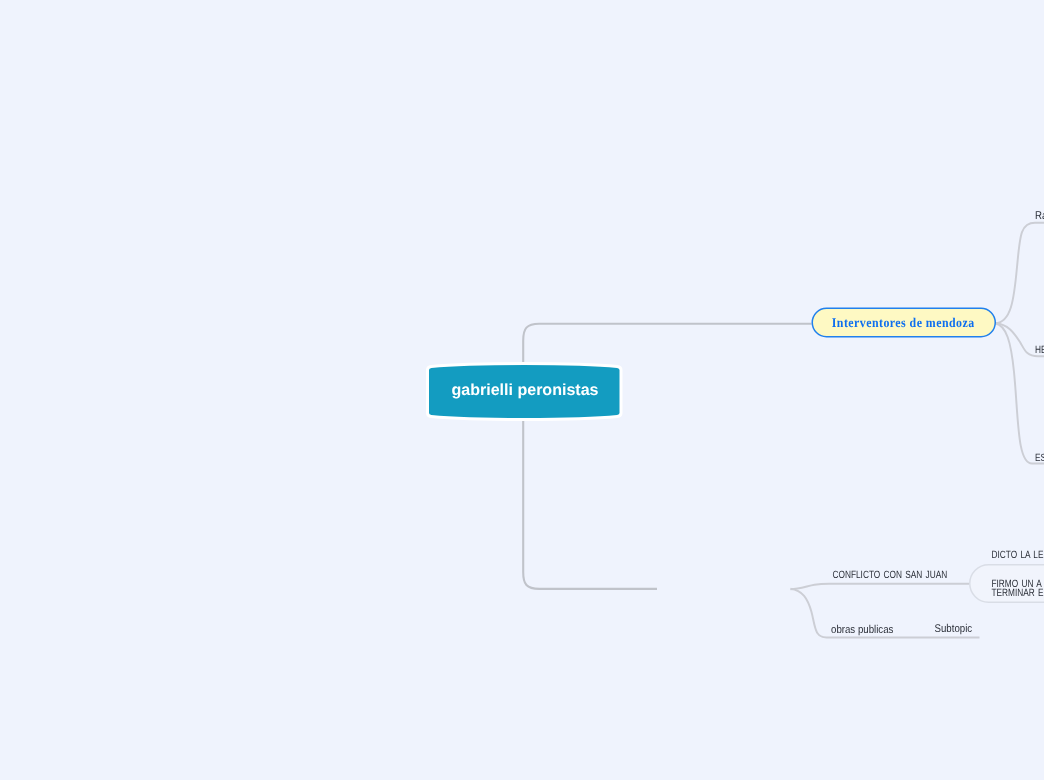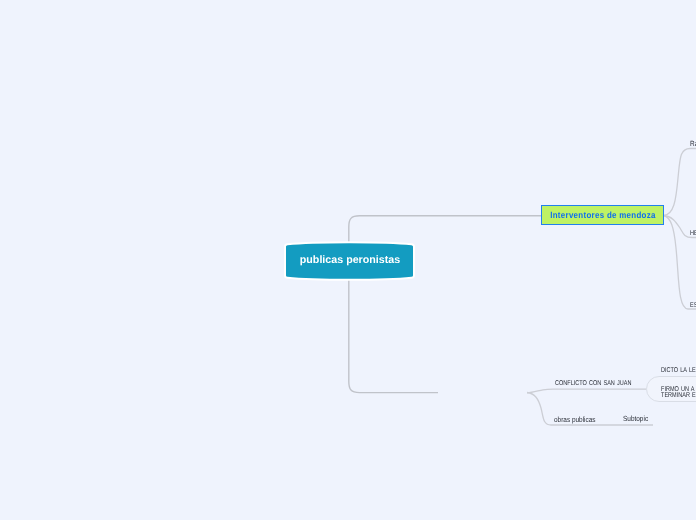--- a/index.html
+++ b/index.html
@@ -7,23 +7,23 @@
   body{width:696px;height:520px;overflow:hidden;background:#eff3fd;
        -webkit-font-smoothing:antialiased;text-rendering:geometricPrecision;
        font-family:"Liberation Sans",sans-serif;}
   #canvas{position:relative;width:696px;height:520px;will-change:transform;}
   svg.links{position:absolute;left:0;top:0;width:696px;height:520px;overflow:visible;}
   .node{position:absolute;box-sizing:border-box;white-space:nowrap;}
   .root-node{color:#fff;
     font-weight:bold;font-size:10.7px;display:flex;align-items:center;justify-content:center;}
   .root-node .rs{position:absolute;left:0;top:0;width:100%;height:100%;}
   .root-node .rt{position:relative;z-index:2;}
-  .main-node{background:#bef264;border:1.9px solid #2180ed;border-radius:0;
+  .main-node{background:#fef9c3;border:1.9px solid #2180ed;border-radius:10px;
     color:#0d6eef;font-weight:bold;font-size:9px;letter-spacing:0.35px;
-    display:flex;align-items:center;justify-content:center;padding-top:0px;}
+    display:flex;align-items:center;justify-content:center;padding-top:0px;font-family:Liberation Serif, serif;}
   .main-node span{transform:scaleX(0.88);transform-origin:50% 50%;display:inline-block;}
   .label{color:#2b2f38;font-size:7.5px;line-height:8px;
     -webkit-font-smoothing:antialiased;
     transform:scaleX(0.86);transform-origin:0 50%;}
   .label.up{font-size:7px;word-spacing:0.8px;transform:scaleX(0.79);transform-origin:0 50%;}
   .box-node{background:#f1f4fc;border:1px solid #d9dde6;border-radius:13px;color:#2b2f38;font-size:7px;}
   .box-node .bl{position:absolute;left:14px;word-spacing:0.8px;transform:scaleX(0.79);transform-origin:0 50%;
     line-height:8px;white-space:nowrap;}
 </style>
 </head>
@@ -43,21 +43,21 @@
       <path d="M527 392.5 C535 393.5 538.5 399 541 408 C543.5 417.5 543 425 551 425 L653 425"></path>
     </g>
   </svg>
   <div class="node root-node" style="left:280px;top:235px;width:140px;height:50px;">
     <svg class="rs" viewBox="0 0 140 48">
       <path d="M5 10.6 C5 9.1 5.8 8.5 7.5 8.3 C34 5.6 105 5.6 131.5 8.3
                C133.2 8.5 134 9.1 134 10.6
                L134 39.4 C134 40.9 133.2 41.5 131.5 41.7
                C105 44.4 34 44.4 7.5 41.7 C5.8 41.5 5 40.9 5 39.4 Z" fill="#139cc1" stroke="#ffffff" stroke-width="2.0"></path>
     </svg>
-    <span class="rt">publicas peronistas</span>
+    <span class="rt">gabrielli peronistas</span>
   </div>
   <div class="node main-node" style="left:541px;top:205px;width:123px;height:20px;">
     <span>Interventores de mendoza</span>
   </div>
 
   <div class="node label" style="left:690px;top:140px;">Ra</div>
   <div class="node label up" style="left:690px;top:230px;">HE</div>
   <div class="node label up" style="left:690px;top:302px;">ES</div>
 
   <div class="node label up" style="left:555px;top:380px;">CONFLICTO CON SAN JUAN</div>

